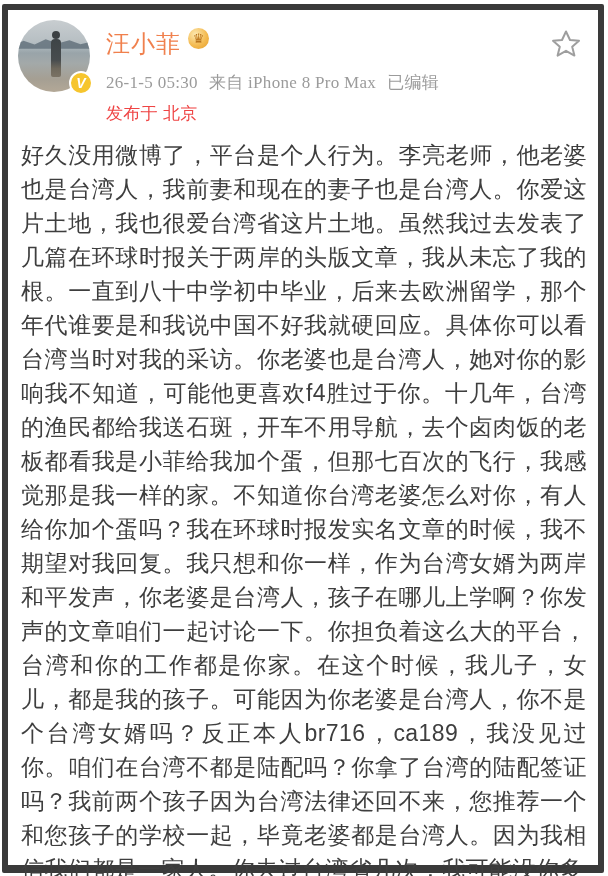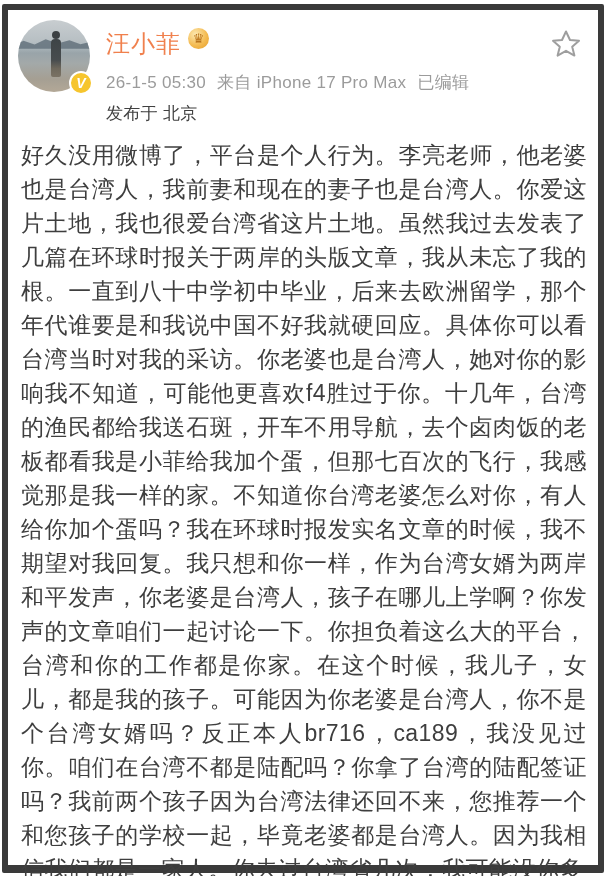--- a/index.html
+++ b/index.html
@@ -129,24 +129,24 @@
     align-items: center;
     justify-content: center;
   }
   .meta-line {
     margin-top: 11px;
     color: #9b9b9b;
     font-size: 17px;
     letter-spacing: 0.3px;
     white-space: nowrap;
   }
-  .meta-line span { margin-right: 6px; }
+  .meta-line span { margin-right: 6px; font-family: Liberation Serif, serif; }
   .meta-line2 {
     margin-top: 8px;
-    color: #404040;
+    color: #ef4444;
     font-size: 17px;
     letter-spacing: 0.3px;
   }
   .star-btn {
     position: absolute;
     right: 16px;
     top: 18px;
     width: 32px;
     height: 32px;
     background: transparent;
@@ -180,21 +180,21 @@
         <div class="v-badge">V</div>
       </div>
 
       <div class="header-main">
         <div class="author-line">
           <span class="author-name">汪小菲</span>
           <span class="crown-badge">♛</span>
         </div>
         <div class="meta-line">
           <span>26-1-5 05:30</span>
-          <span>来自 iPhone 17 Pro Max</span>
+          <span>来自 iPhone 8 Pro Max</span>
           <span>已编辑</span>
         </div>
         <div class="meta-line2">发布于 北京</div>
       </div>
 
       <button class="star-btn">
         <svg width="32" height="32" viewBox="0 0 32 32">
           <path d="M16 3.5 L20 12 L29 12.8 L22.2 18.8 L24.4 27.6 L16 22.8 L7.6 27.6 L9.8 18.8 L3 12.8 L12 12 Z" fill="none" stroke="#9e9e9e" stroke-width="2" stroke-linejoin="round"></path>
         </svg>
       </button>

